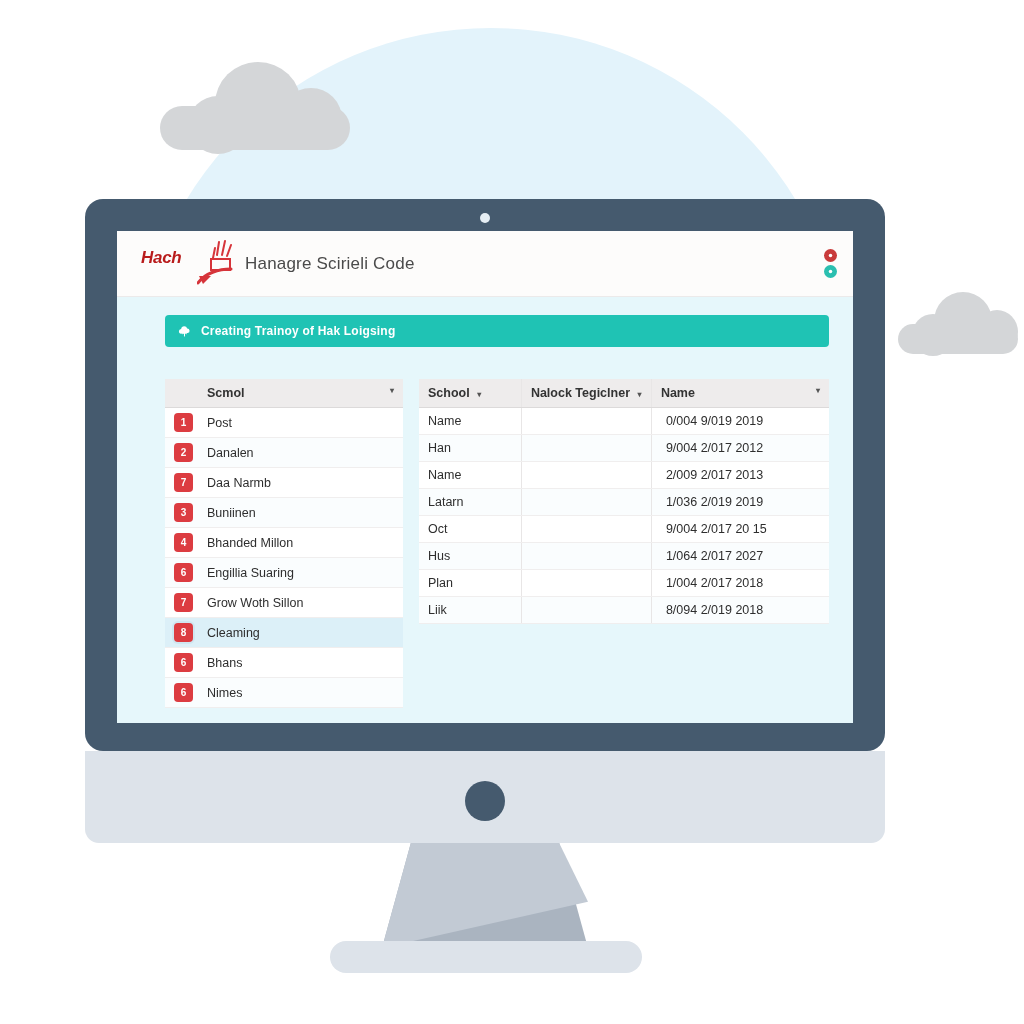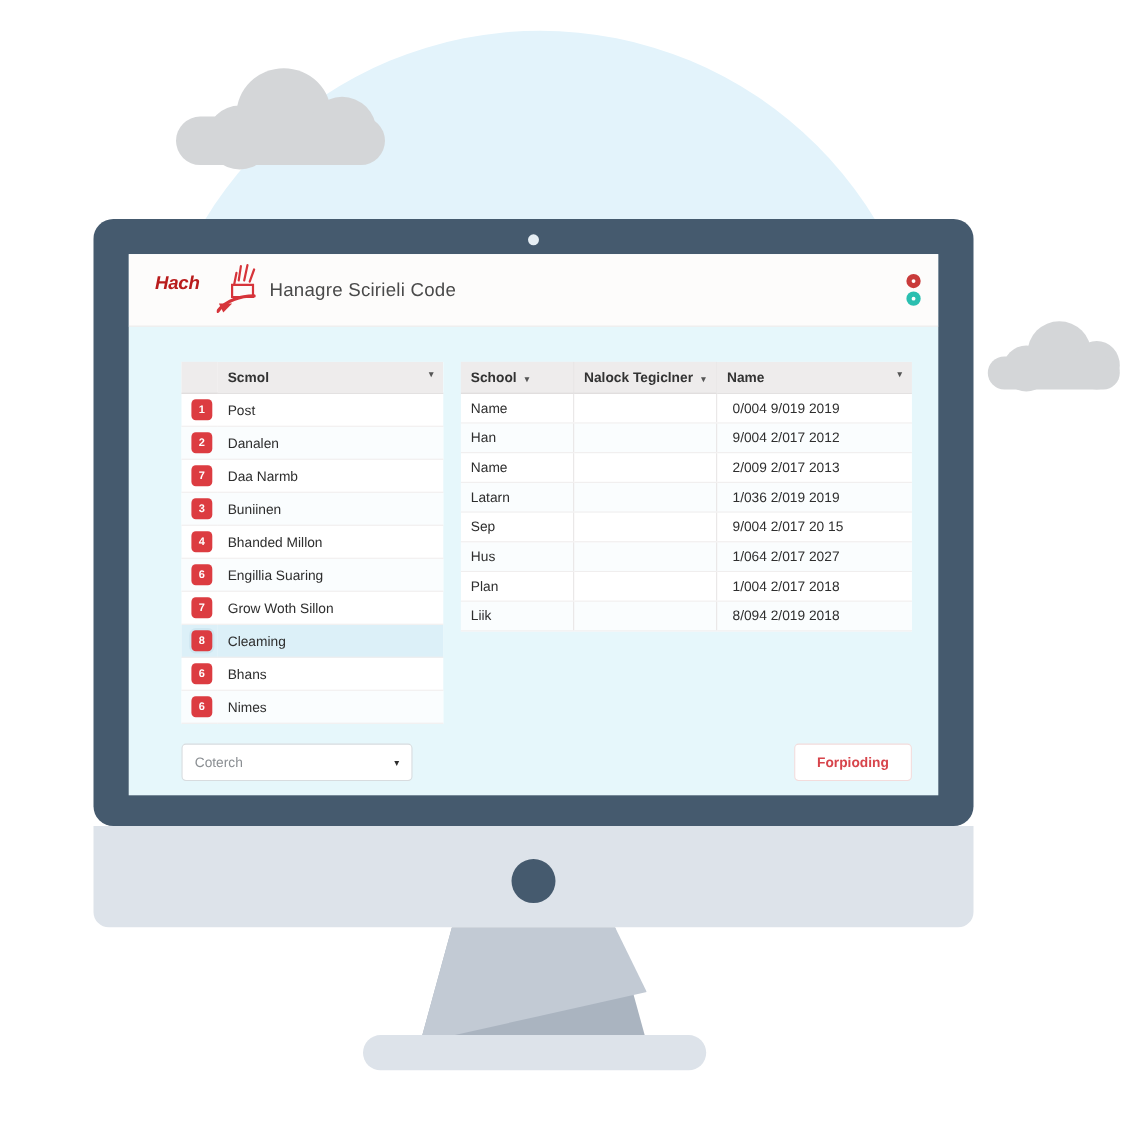--- a/index.html
+++ b/index.html
@@ -211,20 +211,27 @@
               </svg>
           </div>
           <div class="hdr-dot teal">
             <svg width="7" height="7" viewBox="0 0 8 8">
                 <circle cx="4" cy="4" r="2" fill="#fff"></circle>
               </svg>
           </div>
         </div>
       </div>
 
+      <div class="banner">
+        <svg width="15" height="15" viewBox="0 0 20 20">
+          <path d="M5 13 a3.2 3.2 0 0 1 .4-6.3 A4.2 4.2 0 0 1 13.6 6 a3 3 0 0 1 .9 5.9 Z" fill="#ffffff"></path>
+          <path d="M10 16 L10 11 M7.6 13 L10 10.6 L12.4 13" stroke="#ffffff" stroke-width="1.4" fill="none" stroke-linecap="round"></path>
+        </svg>
+        <span class="banner-text">Creating Trainoy of Hak Loigsing</span>
+      </div>
 
       <div class="panels">
 
         <div class="panel-left">
           <table class="tbl">
             <thead>
               <tr>
                 <th class="badge-cell"></th>
                 <th class="with-spacer">
                   <span>Scmol</span>
@@ -310,21 +317,21 @@
                   <td>Name</td>
                   <td class="col-mid vline">&nbsp;</td>
                   <td class="vline col-name-right">2/009 2/017 2013</td>
                 </tr>
                 <tr>
                   <td>Latarn</td>
                   <td class="col-mid vline">&nbsp;</td>
                   <td class="vline col-name-right">1/036 2/019 2019</td>
                 </tr>
                 <tr>
-                  <td>Sep</td>
+                  <td>Oct</td>
                   <td class="col-mid vline">&nbsp;</td>
                   <td class="vline col-name-right">9/004 2/017 20 15</td>
                 </tr>
                 <tr>
                   <td>Hus</td>
                   <td class="col-mid vline">&nbsp;</td>
                   <td class="vline col-name-right">1/064 2/017 2027</td>
                 </tr>
                 <tr>
                   <td>Plan</td>

